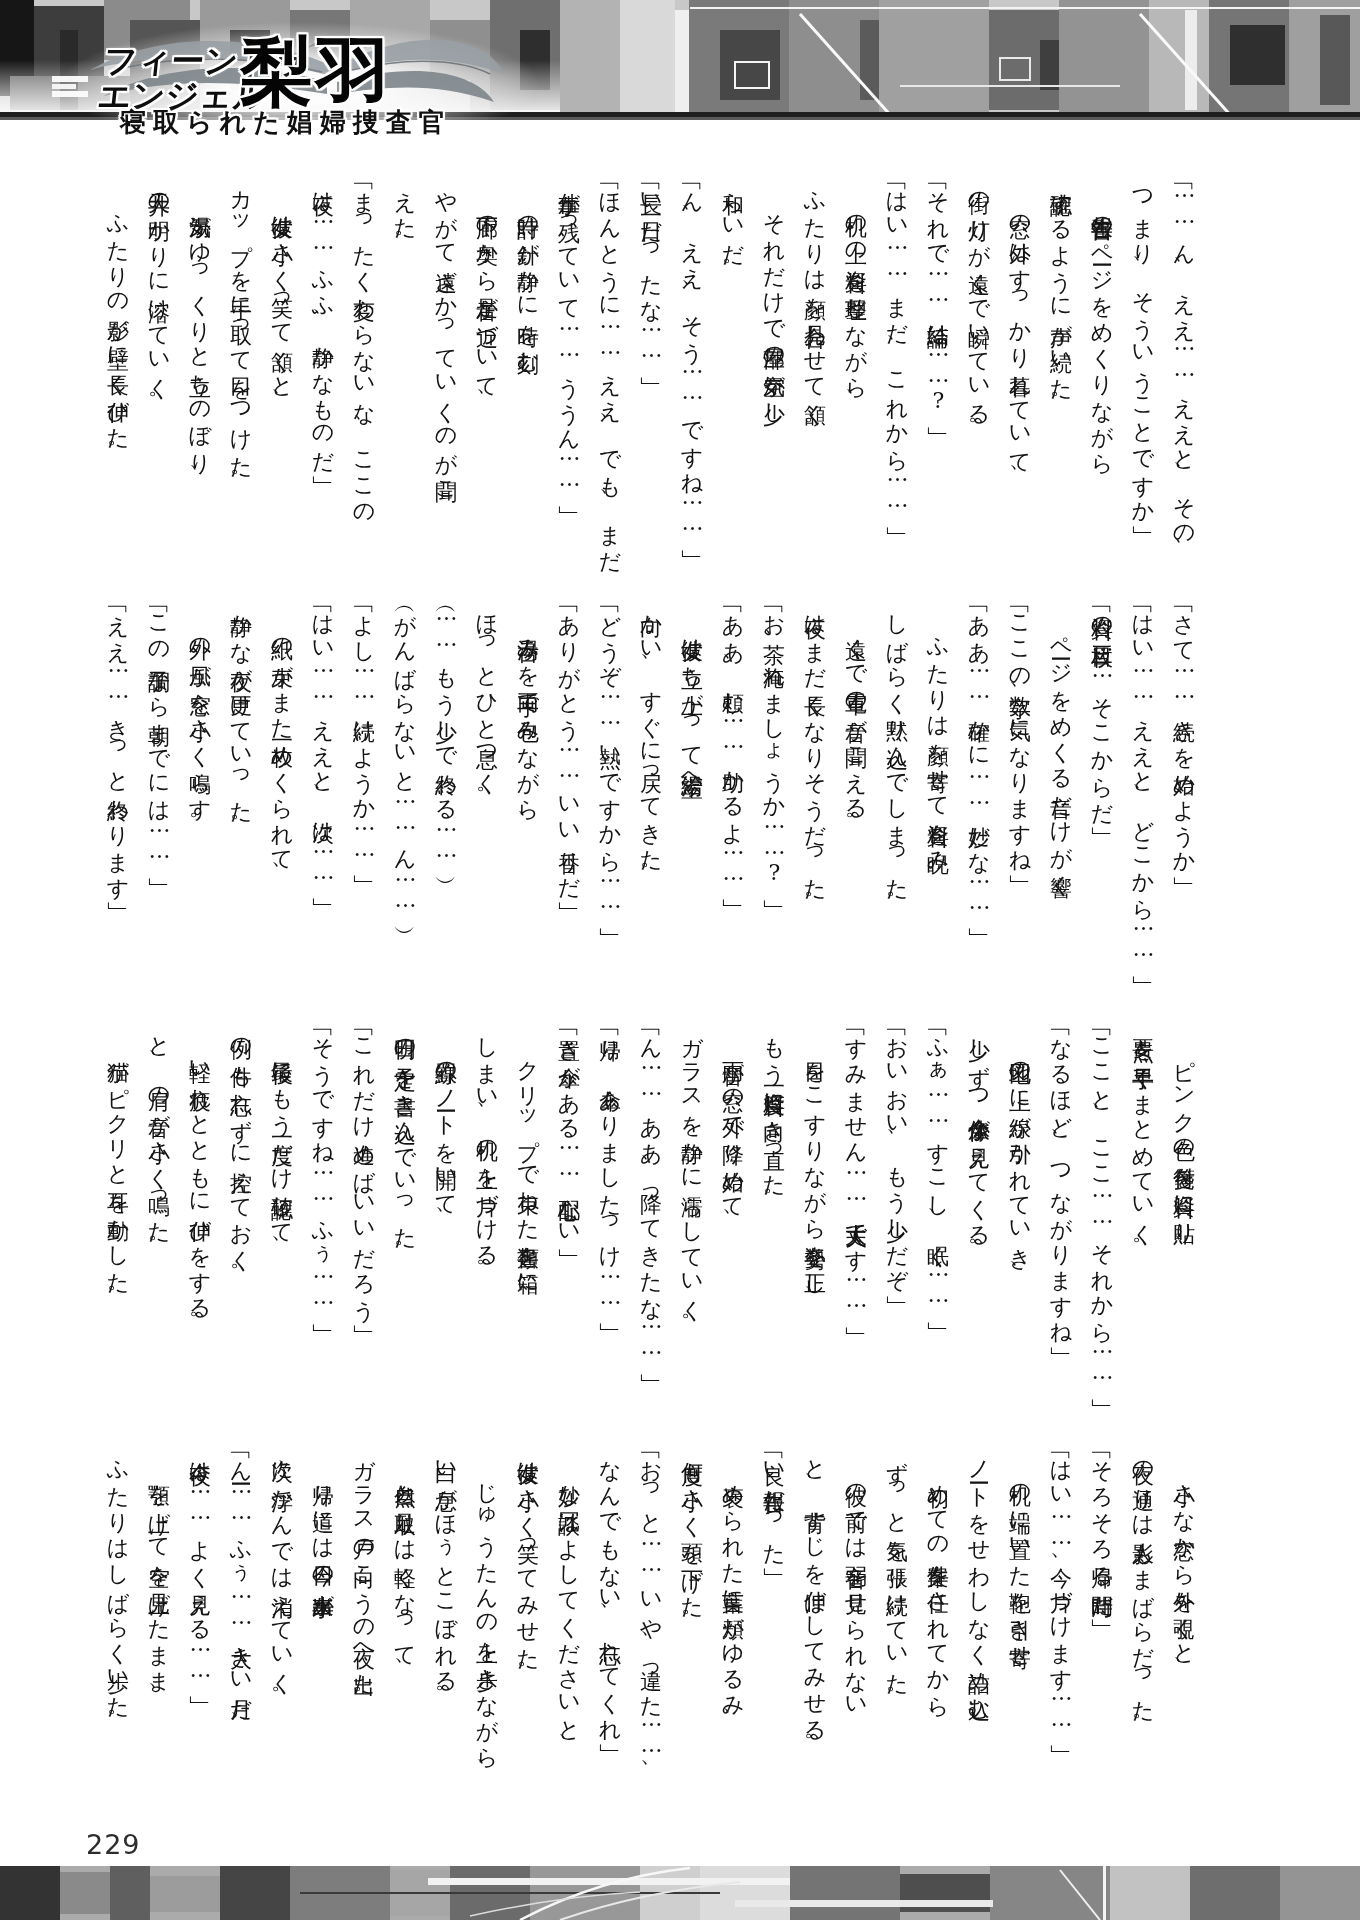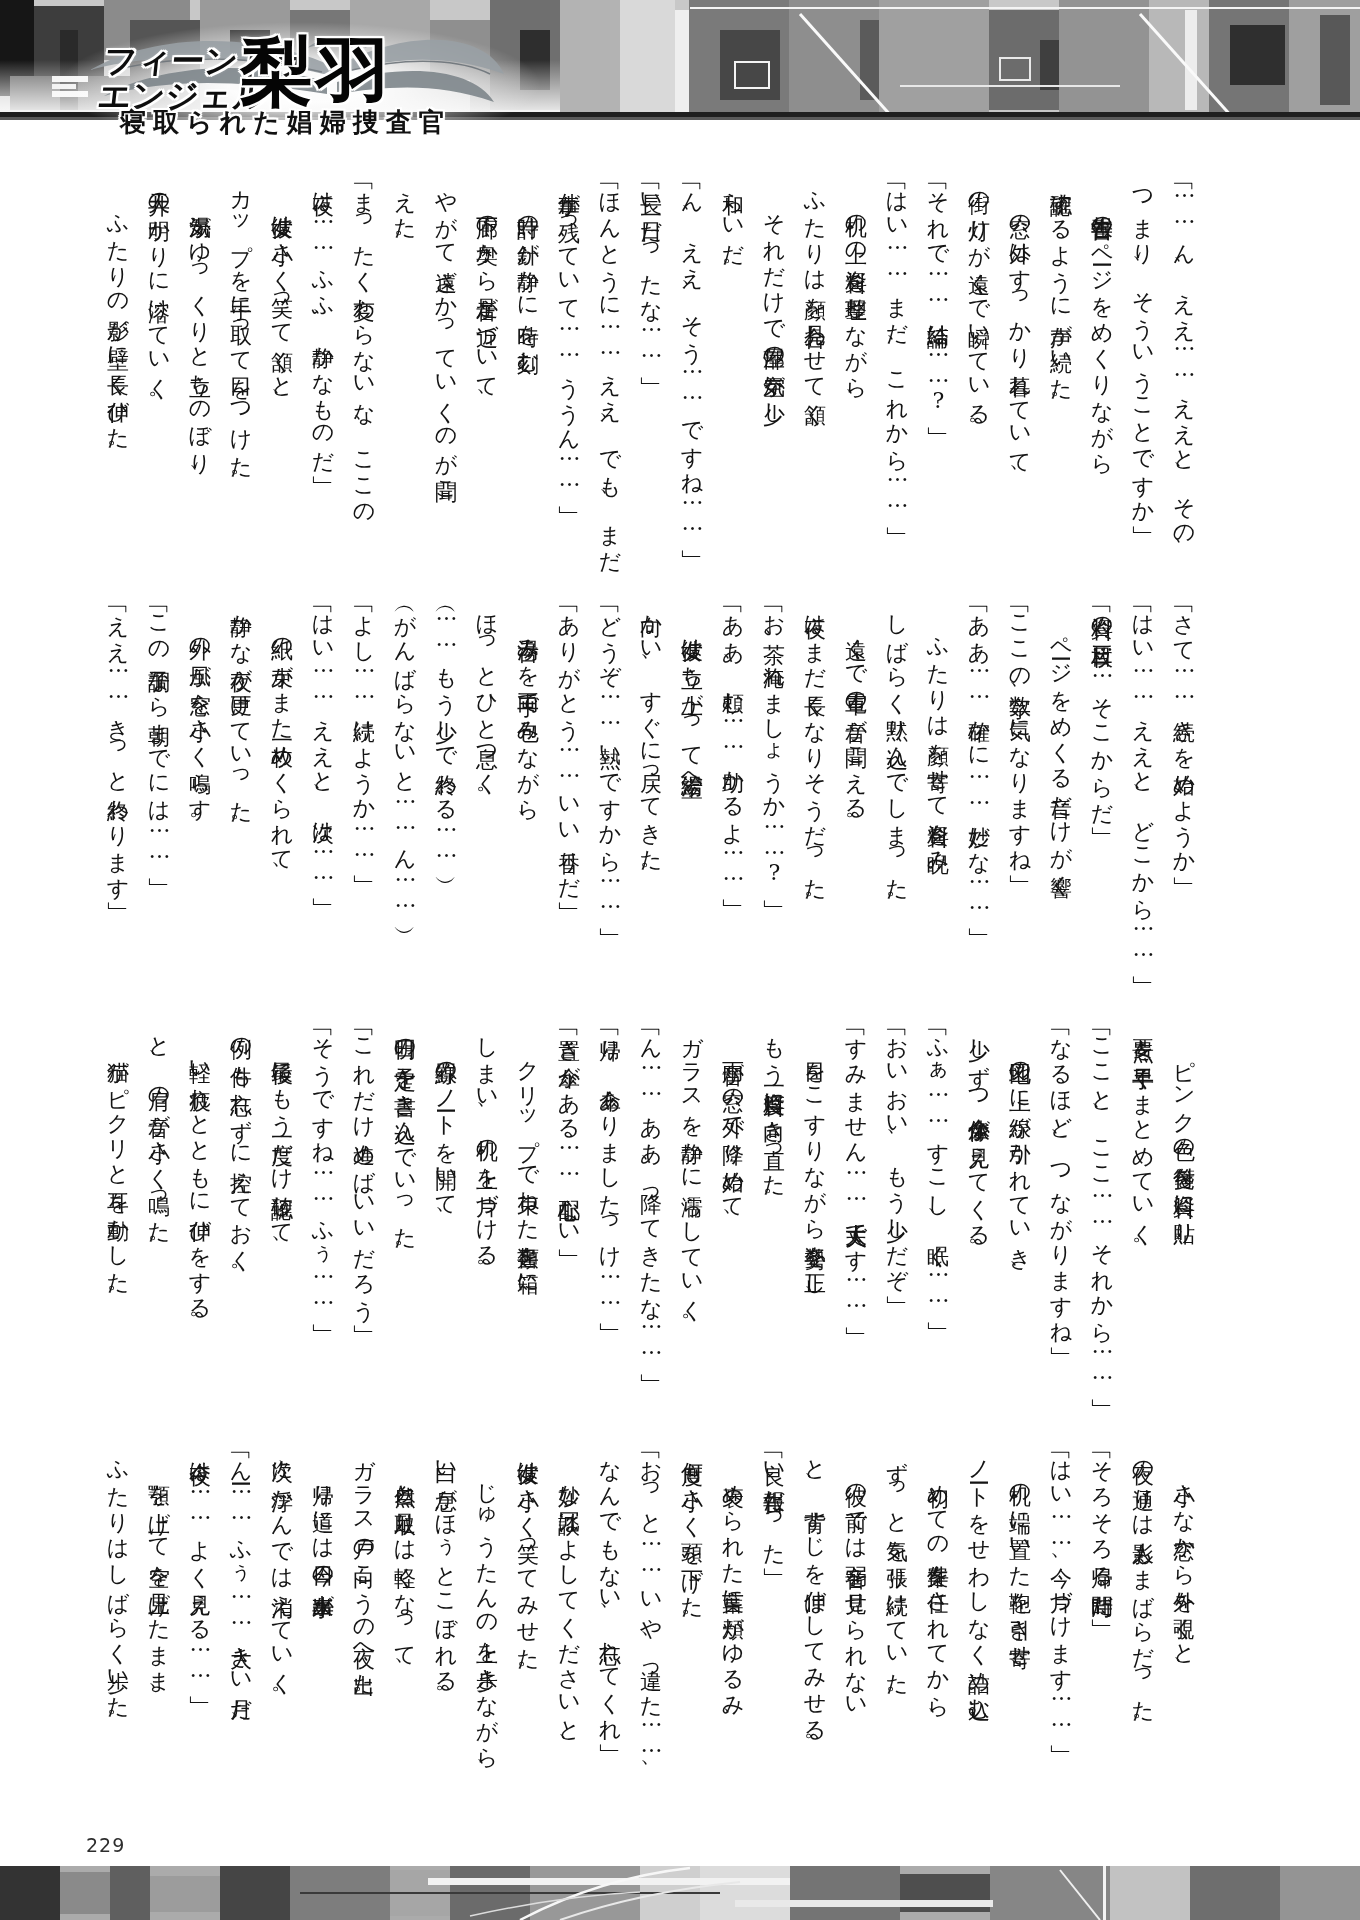--- a/index.html
+++ b/index.html
@@ -35,21 +35,21 @@
     font-size:22px; line-height:41px; letter-spacing:1px; color:#141414; }
   .band .col { margin:0; padding:0; }
   .band-1 { top:176px; }
   .band-2 { top:599px; }
   .band-3 { top:1022px; }
   .band-4 { top:1445px; }
 
   
   .page-number { position:absolute; top:1830px; left:86px; z-index:2;
     font-family:"DejaVu Sans","Liberation Sans",sans-serif;
-    font-size:19px; line-height:30px; color:#2d2d2d; letter-spacing:1px; }
+    font-size:27px; line-height:30px; color:#2d2d2d; letter-spacing:1px; }
 </style>
 </head>
 <body>
 
 <div class="page">
 
   <svg class="strip-top" width="1360" height="128" viewBox="0 0 1360 128" xmlns="http://www.w3.org/2000/svg">
     <defs>
       <linearGradient id="fadeL" x1="0" y1="0" x2="0" y2="1">
         <stop offset="0" stop-color="#ffffff" stop-opacity="0"></stop>

